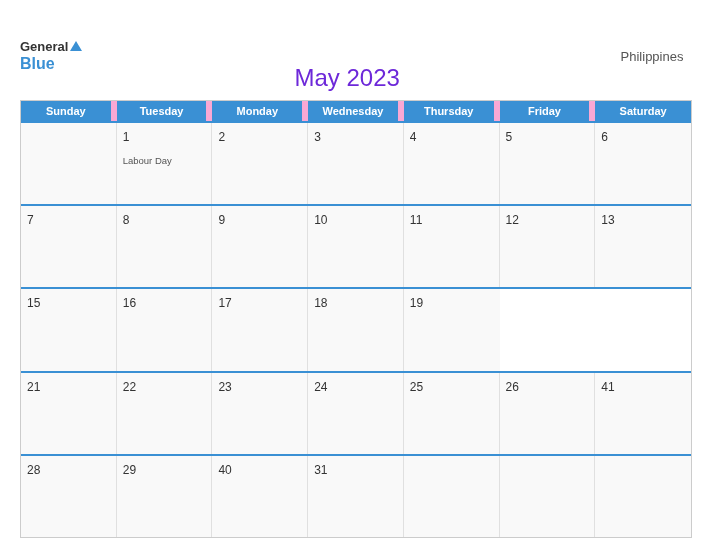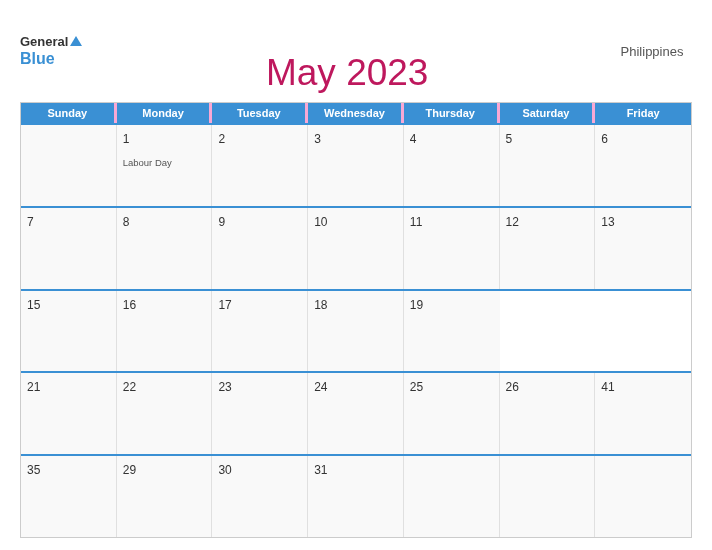--- a/index.html
+++ b/index.html
@@ -7,21 +7,21 @@
       width: 712px;
       height: 550px;
       background: #fff;
       font-family: Arial, sans-serif;
       overflow: hidden;
     }
     .page {
       width: 712px;
       height: 550px;
       background: #fff;
-      padding: 8px 20px 12px 20px;
+      padding: 20px 20px 12px 20px;
       display: flex;
       flex-direction: column;
     }
     .header {
       display: flex;
       align-items: center;
       justify-content: space-between;
       margin-bottom: 8px;
     }
     .logo {
@@ -48,23 +48,23 @@
       border-right: 6px solid transparent;
       border-bottom: 10px solid #3a90d4;
       margin-left: 2px;
       vertical-align: middle;
     }
     .logo-top-row {
       display: flex;
       align-items: center;
     }
     .month-title {
-      font-size: 37px;
+      font-size: 24px;
       font-weight: normal;
-      color: #be185d;
+      color: #6d28d9;
       text-align: center;
       flex: 1;
       margin-top: 44px;
     }
     .country {
       font-size: 13px;
       color: #555;
       text-align: center;
       min-width: 80px;
     }
@@ -78,21 +78,21 @@
       display: grid;
       grid-template-columns: repeat(7, 1fr);
       background: #3a90d4;
     }
     .cal-header-cell {
       color: #fff;
       font-size: 11px;
       font-weight: bold;
       text-align: center;
       padding: 4px 2px;
-      border-right: 3px solid #f9a8d4;
+      border-right: 6px solid #f9a8d4;
     }
     .cal-header-cell:last-child {
       border-right: none;
     }
     .cal-body {
       flex: 1;
       display: flex;
       flex-direction: column;
     }
     .cal-week {
@@ -137,26 +137,26 @@
       </div>
       <span class="logo-blue">Blue</span>
     </div>
     <div class="month-title">May 2023</div>
     <div class="country">Philippines</div>
   </div>
 
   <div class="calendar">
     <div class="cal-header-row">
       <div class="cal-header-cell">Sunday</div>
+      <div class="cal-header-cell">Tuesday</div>
       <div class="cal-header-cell">Monday</div>
-      <div class="cal-header-cell">Tuesday</div>
       <div class="cal-header-cell">Wednesday</div>
       <div class="cal-header-cell">Thursday</div>
+      <div class="cal-header-cell">Friday</div>
       <div class="cal-header-cell">Saturday</div>
-      <div class="cal-header-cell">Friday</div>
     </div>
     <div class="cal-body">
 
       <div class="cal-week">
         <div class="cal-cell empty">
           <span class="day-number"></span>
         </div>
         <div class="cal-cell">
           <span class="day-number">1</span>
           <div class="holiday-label">Labour Day</div>
@@ -239,27 +239,27 @@
         <div class="cal-cell">
           <span class="day-number">26</span>
         </div>
         <div class="cal-cell">
           <span class="day-number">41</span>
         </div>
       </div>
 
       <div class="cal-week">
         <div class="cal-cell">
-          <span class="day-number">35</span>
+          <span class="day-number">28</span>
         </div>
         <div class="cal-cell">
           <span class="day-number">29</span>
         </div>
         <div class="cal-cell">
-          <span class="day-number">30</span>
+          <span class="day-number">40</span>
         </div>
         <div class="cal-cell">
           <span class="day-number">31</span>
         </div>
         <div class="cal-cell empty">
           <span class="day-number"></span>
         </div>
         <div class="cal-cell empty">
           <span class="day-number"></span>
         </div>

